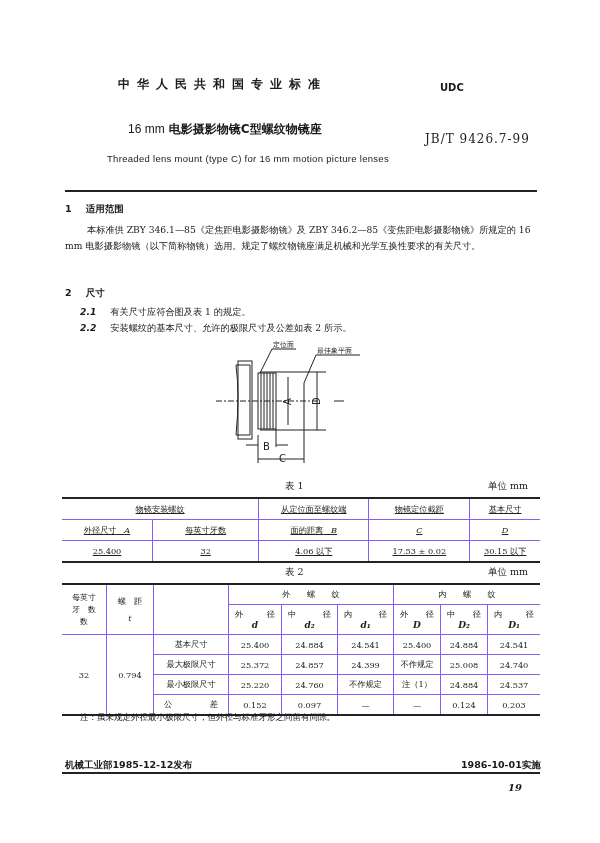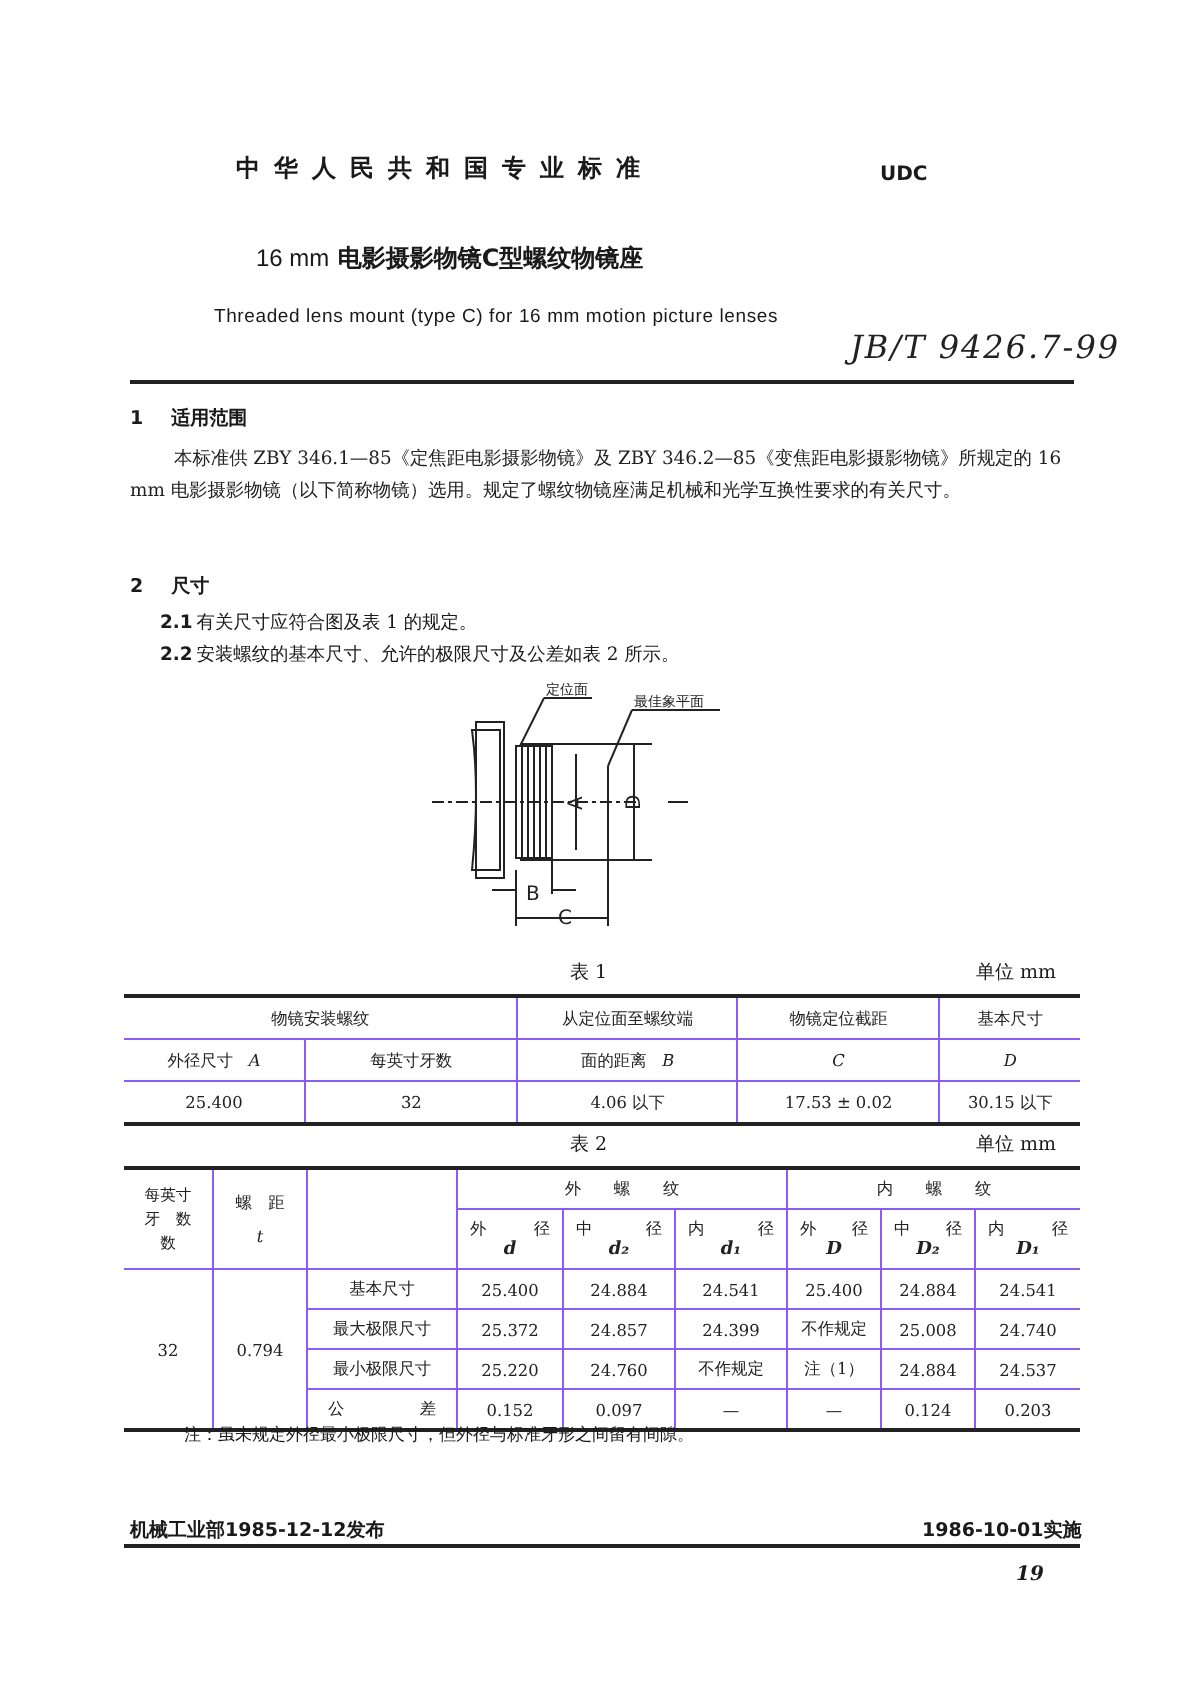--- a/index.html
+++ b/index.html
@@ -4,46 +4,46 @@
   <style>
     html, body { margin:0; padding:0; background:#ffffff; }
     body { width:600px; height:843px; position:relative; overflow:hidden; color:#1a1a1a;
       font-family: "DejaVu Sans", sans-serif; }
     .abs { position:absolute; }
     .hdr-org { left:118px; top:76px; font-size:12px; font-weight:bold; letter-spacing:7px; }
     .hdr-udc { left:440px; top:82px; font-size:10px; font-weight:bold; }
     .title-cn { left:128px; top:121px; font-size:12px; font-weight:bold; }
     .title-cn .num { font-family:"Liberation Sans", sans-serif; font-weight:normal; }
     .title-en { left:90px; top:153px; font-size:9.5px; font-family:"Liberation Sans", sans-serif; letter-spacing:0.3px;margin-left:17px; }
-    .std-no { left:425px; top:164px; font-size:16px; font-family:"DejaVu Serif", serif; font-style:italic; letter-spacing:1px; color:#222; }
+    .std-no { left:425px; top:132px; font-size:12px; font-family:"DejaVu Serif", serif; letter-spacing:1px; color:#222; }
     .rule-top { left:65px; top:190px; width:472px; height:2px; background:#222; }
     .sec { font-size:9.5px; font-weight:bold; }
     .body-text { font-family:"DejaVu Serif", serif; font-size:9.2px; line-height:16px; color:#222; }
     .para1 { left:65px; top:222px; width:470px; text-indent:22px; }
     .sub { left:80px; top:304px; font-family:"DejaVu Serif", serif; font-size:9.2px; line-height:16px; }
-    .sub b { font-family:"DejaVu Sans", sans-serif; margin-right:2px; }
+    .sub b { font-family:"DejaVu Sans", sans-serif; margin-right:14px;font-style:italic; }
     
     .fig { left:200px; top:335px; width:200px; height:135px; }
     
     .tcap { font-family:"DejaVu Serif", serif; font-size:9.5px; }
     .unit { font-family:"DejaVu Serif", serif; font-size:9.5px; }
     table { border-collapse:collapse; font-family:"DejaVu Serif", serif; font-size:8.2px; color:#222; }
     td { border:1px solid #8b5cf6; text-align:center; padding:0; }
     .t1 { left:62px; top:497px; width:478px; }
-    .t1 td { height:20px; }
+    .t1 td { height:20px;text-decoration:underline; }
     .t2 { left:62px; top:583px; width:478px; }
     .t2 td { height:19px; }
     .thick-top { border-top:2px solid #222 !important; }
     .thick-bot { border-bottom:2px solid #222 !important; }
     .t1 tr td:first-child, .t2 tr td:first-child { border-left:none; }
     .t1 tr td:last-child, .t2 tr td:last-child { border-right:none; }
     .ital { font-style:italic; }
     .spread { display:flex; justify-content:space-between; padding:0 6px; }
     .sub2 { display:block; font-style:italic; font-weight:bold; font-size:9px; }
-    .note { left:80px; top:712px; font-family:"DejaVu Serif", serif; font-size:8.5px;margin-left:12px; }
+    .note { left:80px; top:712px; font-family:"DejaVu Serif", serif; font-size:8.5px; }
     .footer-left { left:65px; top:759px; font-size:9.5px; font-weight:bold; }
     .footer-right { left:461px; top:759px; font-size:9.5px; font-weight:bold; }
     .rule-bot { left:62px; top:772px; width:478px; height:1.5px; background:#222; }
     .page-no { left:508px; top:782px; font-family:"DejaVu Serif", serif; font-style:italic; font-weight:bold; font-size:10px; }
   </style>
 </head>
 <body>
 
 <div class="abs hdr-org">中华人民共和国专业标准</div>
 <div class="abs hdr-udc">UDC</div>

